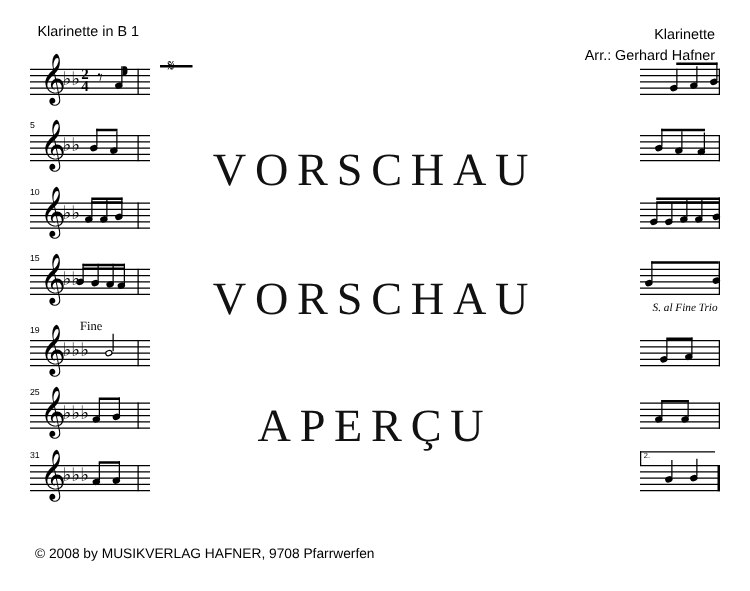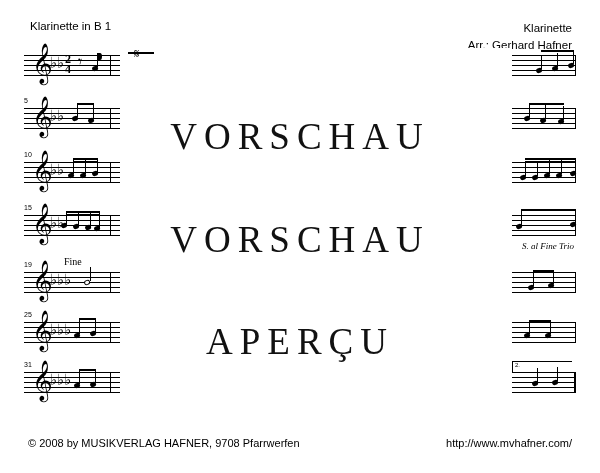--- a/index.html
+++ b/index.html
@@ -442,15 +442,14 @@
     <div class="nh" style="left:528px; top:8px;"></div>
     <div class="stem" style="left:533px; top:-5px;"></div>
     <div class="barline thick" style="right:0px;"></div>
   </div>
 
   <div class="watermark wm1">VORSCHAU</div>
   <div class="watermark wm2">VORSCHAU</div>
   <div class="watermark wm3">APERÇU</div>
 
   <div class="ftr-left">© 2008  by MUSIKVERLAG HAFNER, 9708 Pfarrwerfen</div>
-  <div class="ftr-right">http://www.mvhafner.com/</div>
 
 </div>
 
 </body></html>

